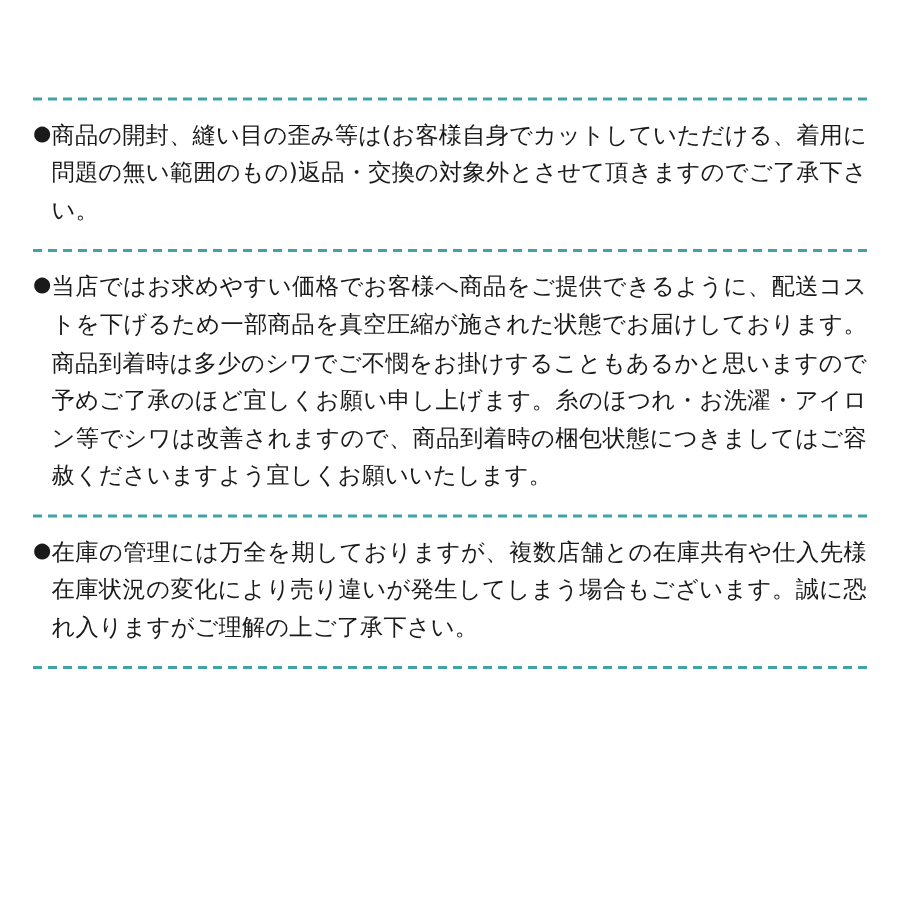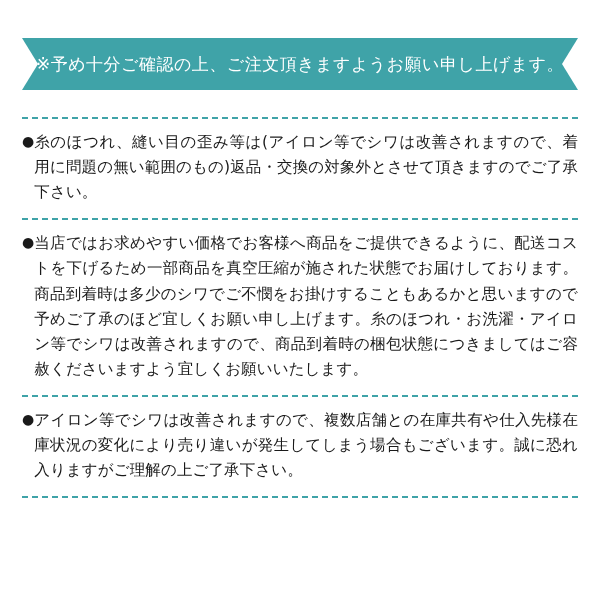--- a/index.html
+++ b/index.html
@@ -102,47 +102,40 @@
     flex: 1 1 auto;
     text-align: justify;
     text-justify: inter-character;
   }
 </style>
 </head>
 <body>
 
 <div class="page">
 
-  <div class="banner-wrap">
-    <div class="banner">
-      <span class="banner-text">※予め十分ご確認の上、ご注文頂きますようお願い申し上げます。</span>
-    </div>
-    <div class="notch left"></div>
-    <div class="notch right"></div>
-  </div>
 
   <div class="content">
 
     <div class="divider"></div>
 
     <div class="para">
       <span class="bullet">●</span>
-      <span class="para-text">糸のほつれ、縫い目の歪み等は(アイロン等でシワは改善されますので、着用に問題の無い範囲のもの)返品・交換の対象外とさせて頂きますのでご了承下さい。</span>
+      <span class="para-text">商品の開封、縫い目の歪み等は(お客様自身でカットしていただける、着用に問題の無い範囲のもの)返品・交換の対象外とさせて頂きますのでご了承下さい。</span>
     </div>
 
     <div class="divider"></div>
 
     <div class="para">
       <span class="bullet">●</span>
       <span class="para-text">当店ではお求めやすい価格でお客様へ商品をご提供できるように、配送コストを下げるため一部商品を真空圧縮が施された状態でお届けしております。商品到着時は多少のシワでご不憫をお掛けすることもあるかと思いますので予めご了承のほど宜しくお願い申し上げます。糸のほつれ・お洗濯・アイロン等でシワは改善されますので、商品到着時の梱包状態につきましてはご容赦くださいますよう宜しくお願いいたします。</span>
     </div>
 
     <div class="divider"></div>
 
     <div class="para">
       <span class="bullet">●</span>
-      <span class="para-text">アイロン等でシワは改善されますので、複数店舗との在庫共有や仕入先様在庫状況の変化により売り違いが発生してしまう場合もございます。誠に恐れ入りますがご理解の上ご了承下さい。</span>
+      <span class="para-text">在庫の管理には万全を期しておりますが、複数店舗との在庫共有や仕入先様在庫状況の変化により売り違いが発生してしまう場合もございます。誠に恐れ入りますがご理解の上ご了承下さい。</span>
     </div>
 
     <div class="divider"></div>
 
   </div>
 </div>
 
 </body></html>

